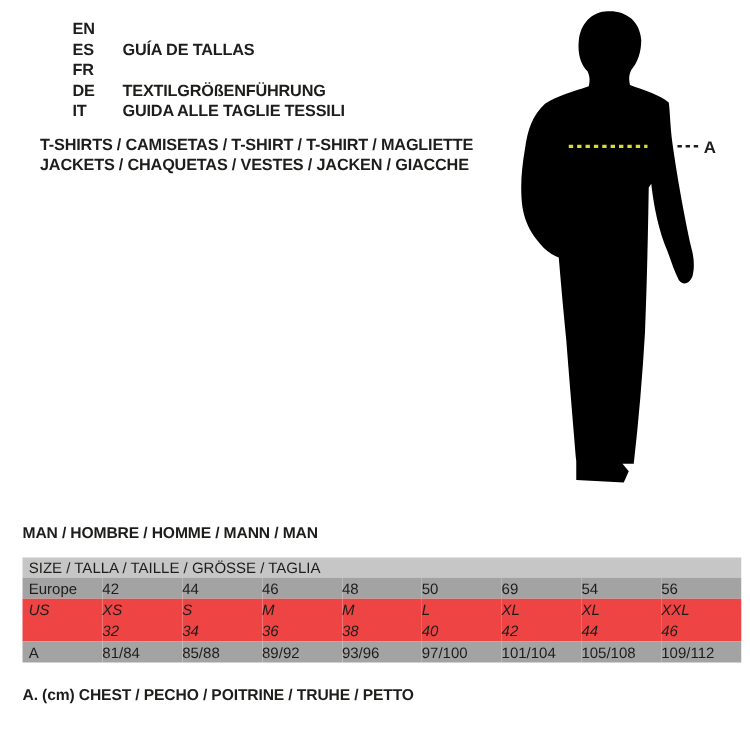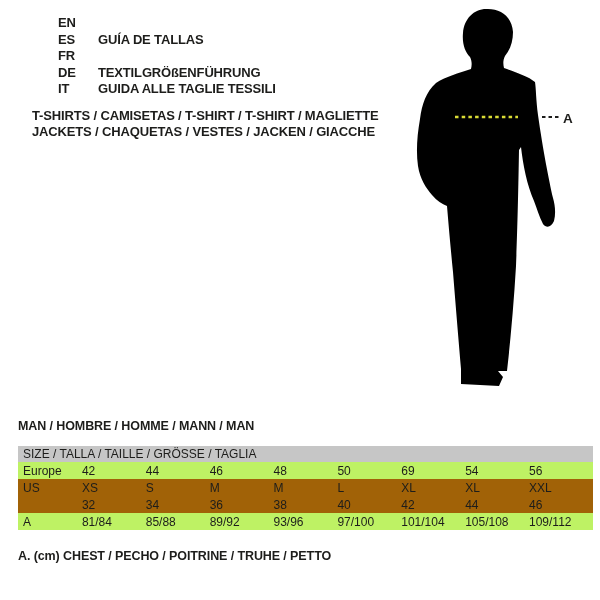--- a/index.html
+++ b/index.html
@@ -17,22 +17,22 @@
   
   .figure-wrap{position:absolute;left:393px;top:4px;width:190px;height:392px;}
   
   .man-label{position:absolute;left:18px;top:419px;font-size:12.5px;font-weight:bold;letter-spacing:-0.1px;}
   
   .size-table{position:absolute;left:18px;top:446px;width:575px;border-collapse:collapse;table-layout:fixed;}
   .size-table th,.size-table td{font-size:12px;font-weight:normal;padding:0;height:17px;vertical-align:middle;}
   .size-table .head-row th{background:#c6c6c6;text-align:left;padding-left:5px;height:16px;font-size:12px;color:#1d1d1b;margin-top:21px;}
   .size-table .row-label{text-align:left;padding-left:5px;width:77px;}
   .size-table td.val{}
-  .size-table tr.shaded{background:#a16207;}
-  .size-table tr.plain{background:#bef264;margin-top:28px;}
+  .size-table tr.shaded{background:#ef4444;font-style:italic;}
+  .size-table tr.plain{background:#a3a3a3;margin-top:28px;}
   
   .footnote{position:absolute;left:18px;top:549px;font-size:12.5px;font-weight:bold;letter-spacing:-0.1px;}
 </style>
 </head>
 <body>
 
 <div class="page">
 
   <div class="lang-block">
       <div class="lang-row">

